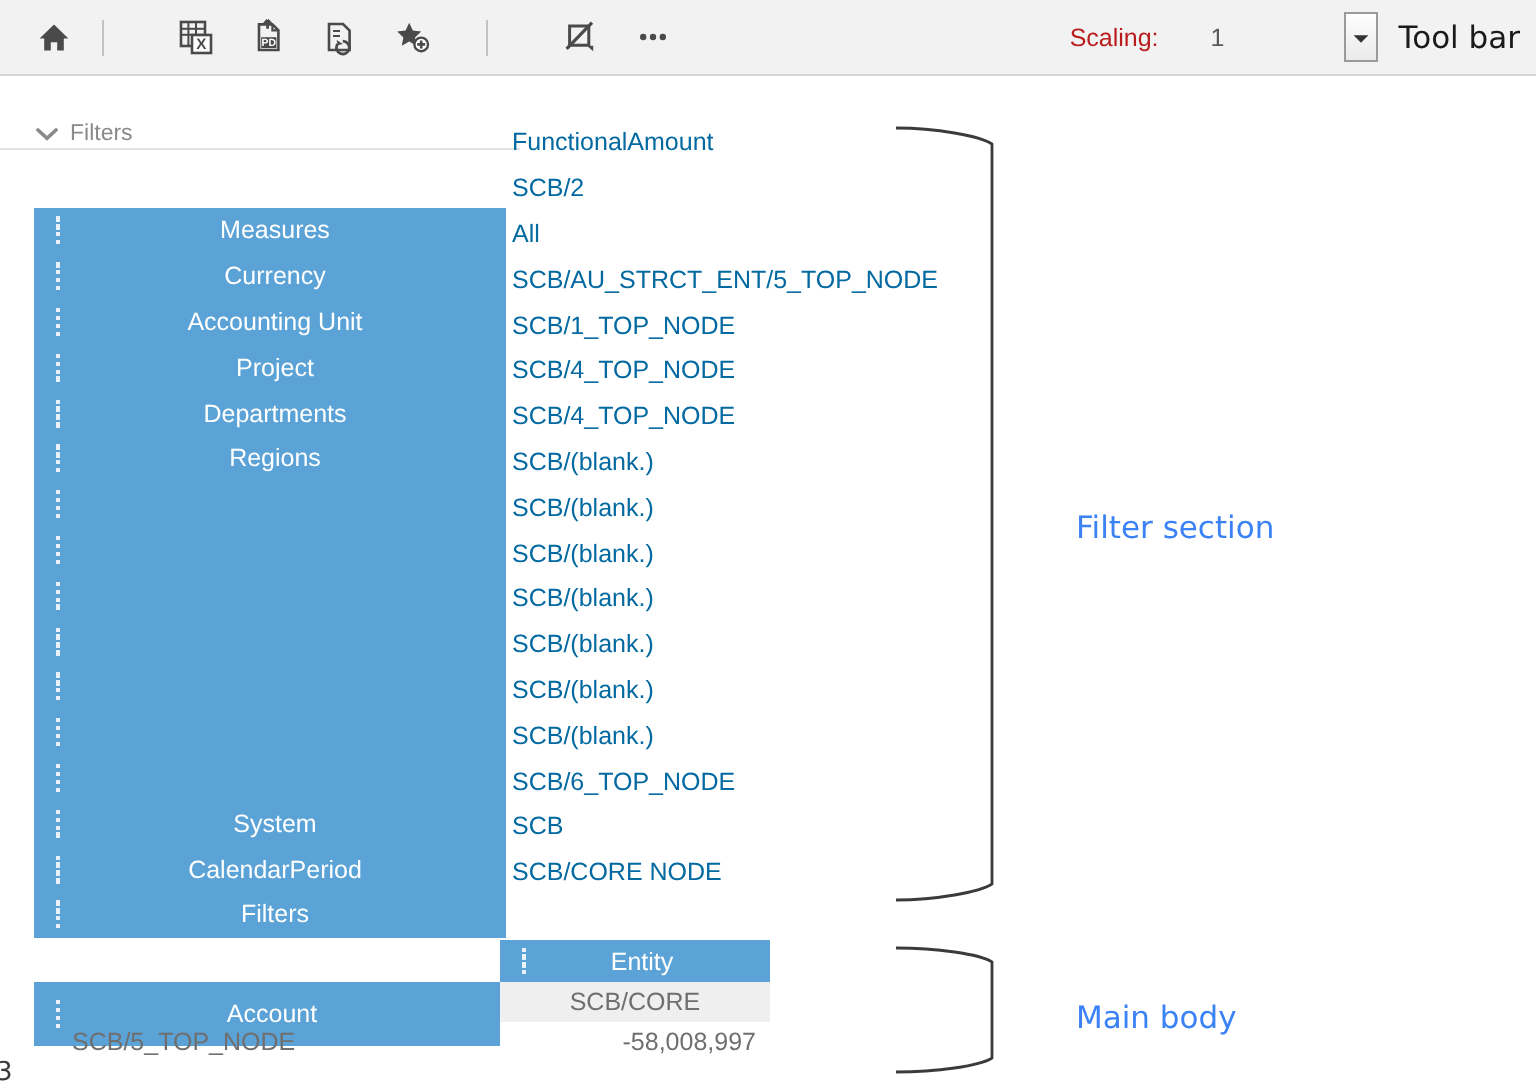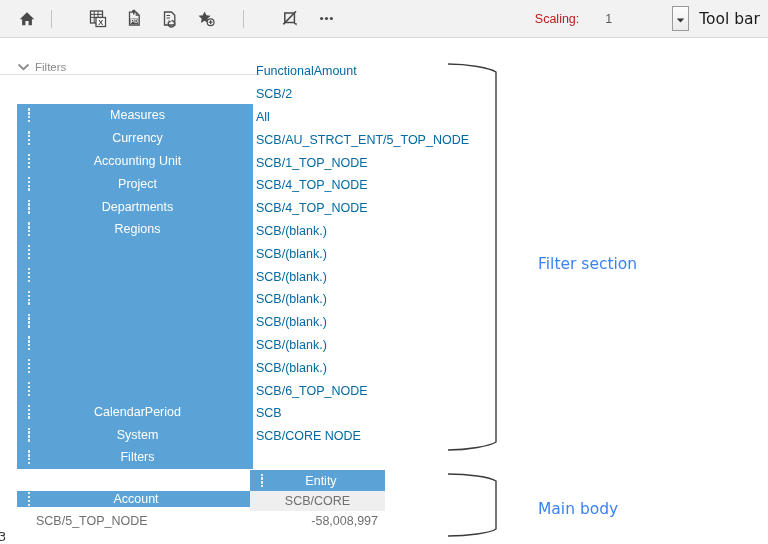--- a/index.html
+++ b/index.html
@@ -180,21 +180,21 @@
     font-size: 12.5px;
     color: #ffffff;
     padding-right: 12px;
   }
 
   #account-header {
     position: absolute;
     left: 17px;
     top: 491px;
     width: 233px;
-    height: 16px;
+    height: 32px;
     background: #5ba3d6;
     display: flex;
     align-items: center;
     box-sizing: border-box;
     cursor: pointer;
   }
   #account-label {
     flex: 1;
     text-align: center;
     font-size: 12.5px;
@@ -491,30 +491,30 @@
       </span>
       <span class="filter-label"></span>
     </div>
     <div class="filter-row">
       <span class="drag-handle">
         <i></i>
         <i></i>
         <i></i>
         <i></i>
       </span>
+      <span class="filter-label">System</span>
+    </div>
+    <div class="filter-row">
+      <span class="drag-handle">
+        <i></i>
+        <i></i>
+        <i></i>
+        <i></i>
+      </span>
       <span class="filter-label">CalendarPeriod</span>
-    </div>
-    <div class="filter-row">
-      <span class="drag-handle">
-        <i></i>
-        <i></i>
-        <i></i>
-        <i></i>
-      </span>
-      <span class="filter-label">System</span>
     </div>
     <div class="filter-row">
       <span class="drag-handle">
         <i></i>
         <i></i>
         <i></i>
         <i></i>
       </span>
       <span class="filter-label">Filters</span>
     </div>

